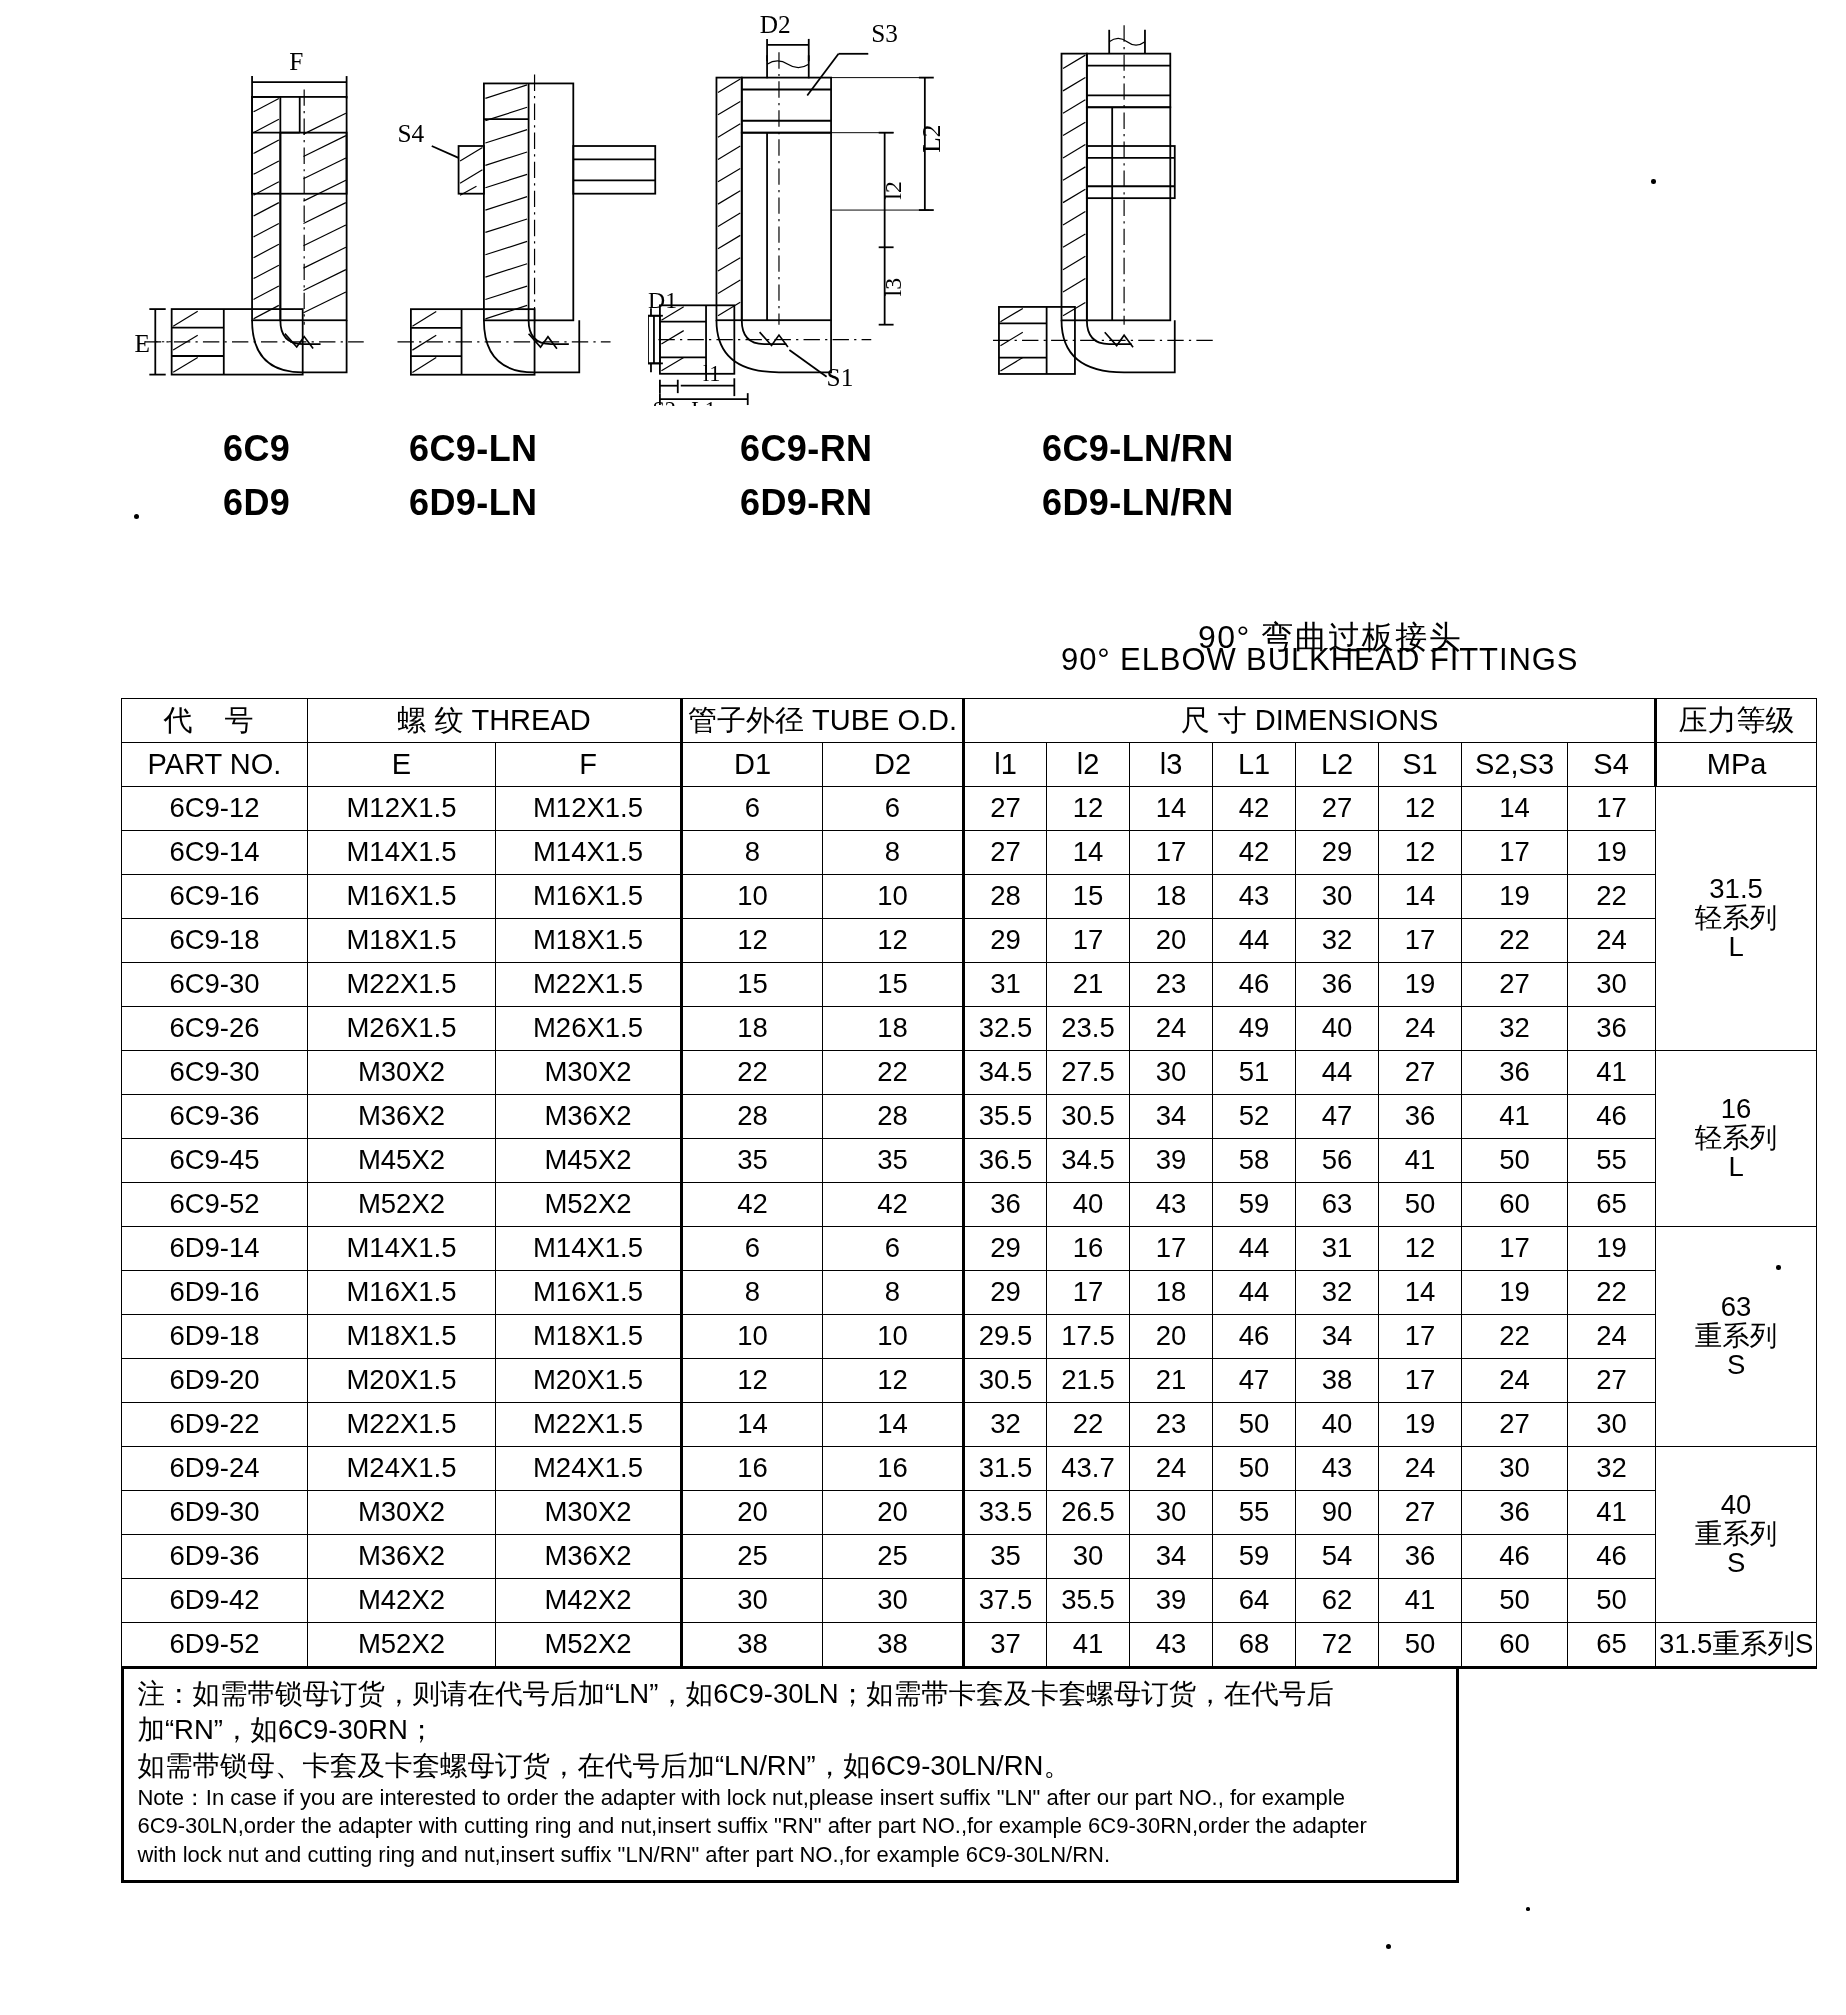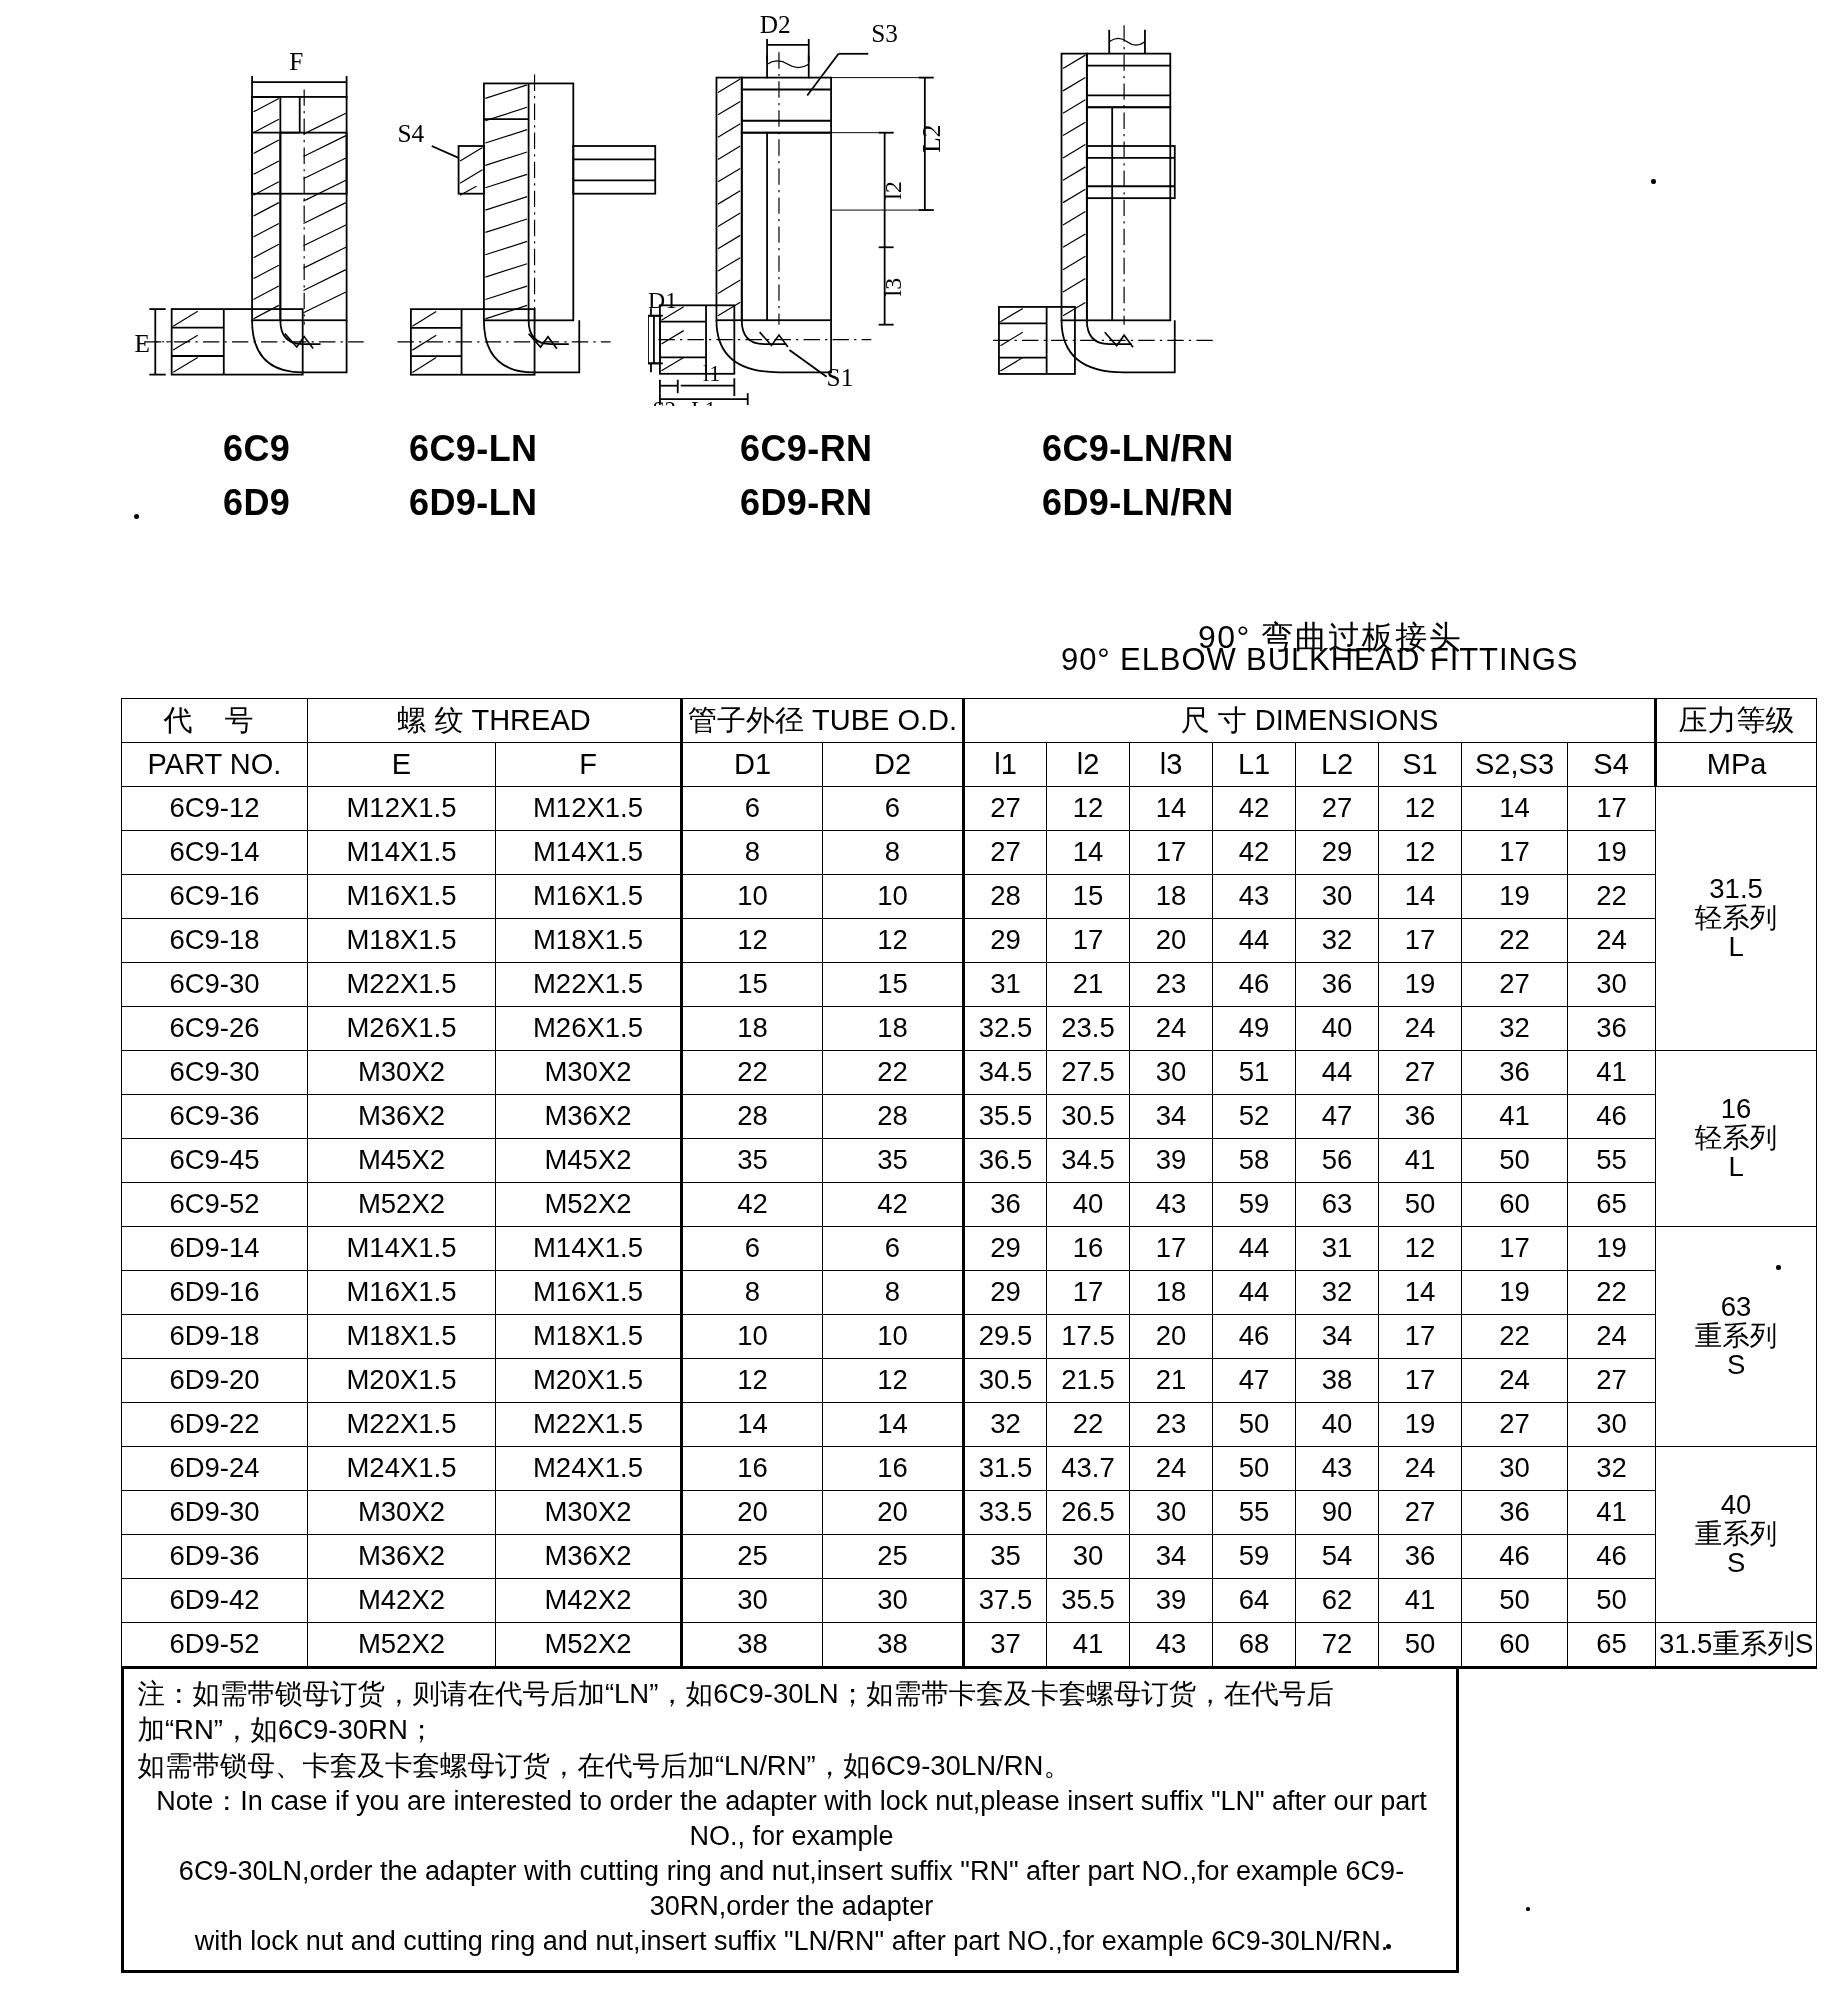--- a/index.html
+++ b/index.html
@@ -55,21 +55,21 @@
   .thick-bottom{border-bottom:3.7px solid #000 !important;}
 
   
   .notebox{
     border:3.7px solid #000;border-top:none;
     padding:7.4px 10.4px 10.4px 13.4px;
     font-size:28px;line-height:1.30;
     width:1338px;box-sizing:border-box;
   }
   .note-cn{font-size:27.5px;}
-  .note-en{font-size:27px;text-align:center;}
+  .note-en{font-size:22px;}
   .note-cn p,.note-en p{margin:0;}
 
   
   .speck{position:absolute;background:#000;border-radius:50%;}
 </style>
 </head>
 <body>
 
 <div class="page">
 

